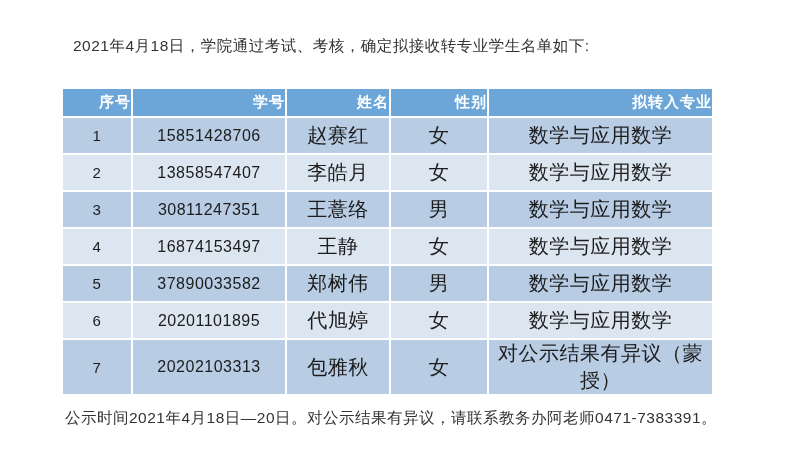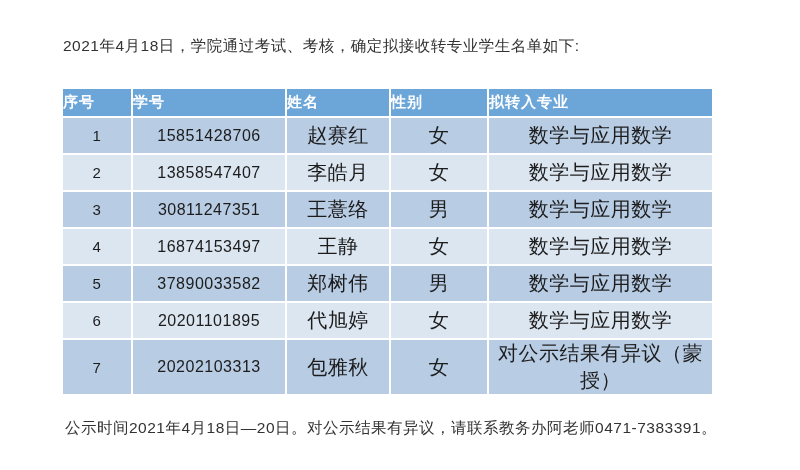--- a/index.html
+++ b/index.html
@@ -6,48 +6,48 @@
   html, body { width: 800px; height: 470px; }
   body {
     position: relative;
     width: 800px; height: 470px;
     background: var(--page-bg, #ffffff);
     font-family: "Liberation Sans", "DejaVu Sans", sans-serif;
     overflow: hidden;
   }
   .intro {
     position: absolute;
-    left: 63px; top: 36px;
+    left: 73px; top: 36px;
     width: 700px;
     font-size: 15.5px;
     letter-spacing: 0.5px;
     color: var(--body-text, #333333);
   }
   .footer {
     position: absolute;
-    left: 65px; top: 418px;
+    left: 65px; top: 408px;
     width: 720px;
     font-size: 15.5px;
     letter-spacing: 0.5px;
     color: var(--body-text, #333333);
   }
   table.roster {
     position: absolute;
     left: 61px; top: 87px;
     border-collapse: separate;
     border-spacing: 2px;
     table-layout: fixed;
   }
   table.roster th {
     background: var(--header-bg, #6CA6D9);
     color: var(--header-text, #ffffff);
     font-weight: bold;
     font-size: 15px;
     height: 27px;
-    text-align: left;
+    text-align: right;
     vertical-align: middle;
     letter-spacing: 1px;
   }
   table.roster td {
     font-size: 20px;
     color: var(--cell-text, #1c1c1c);
     height: 35px;
     text-align: center;
     vertical-align: middle;
     letter-spacing: 0.5px;

